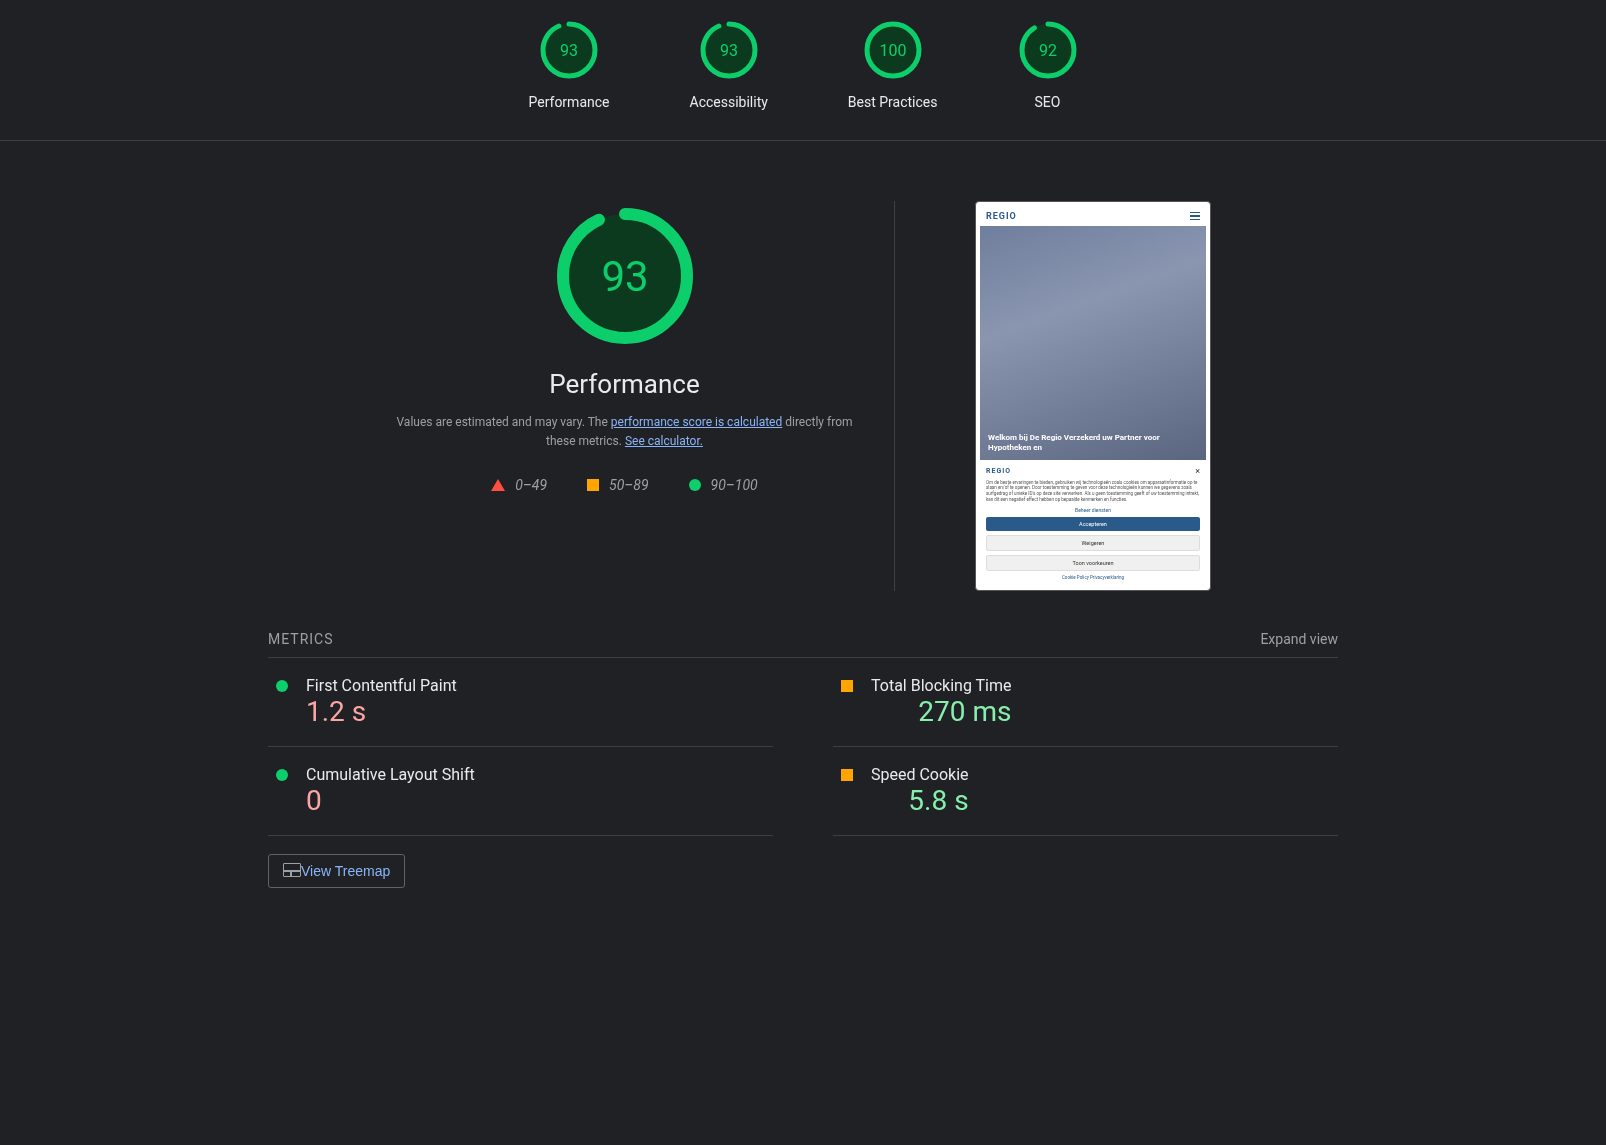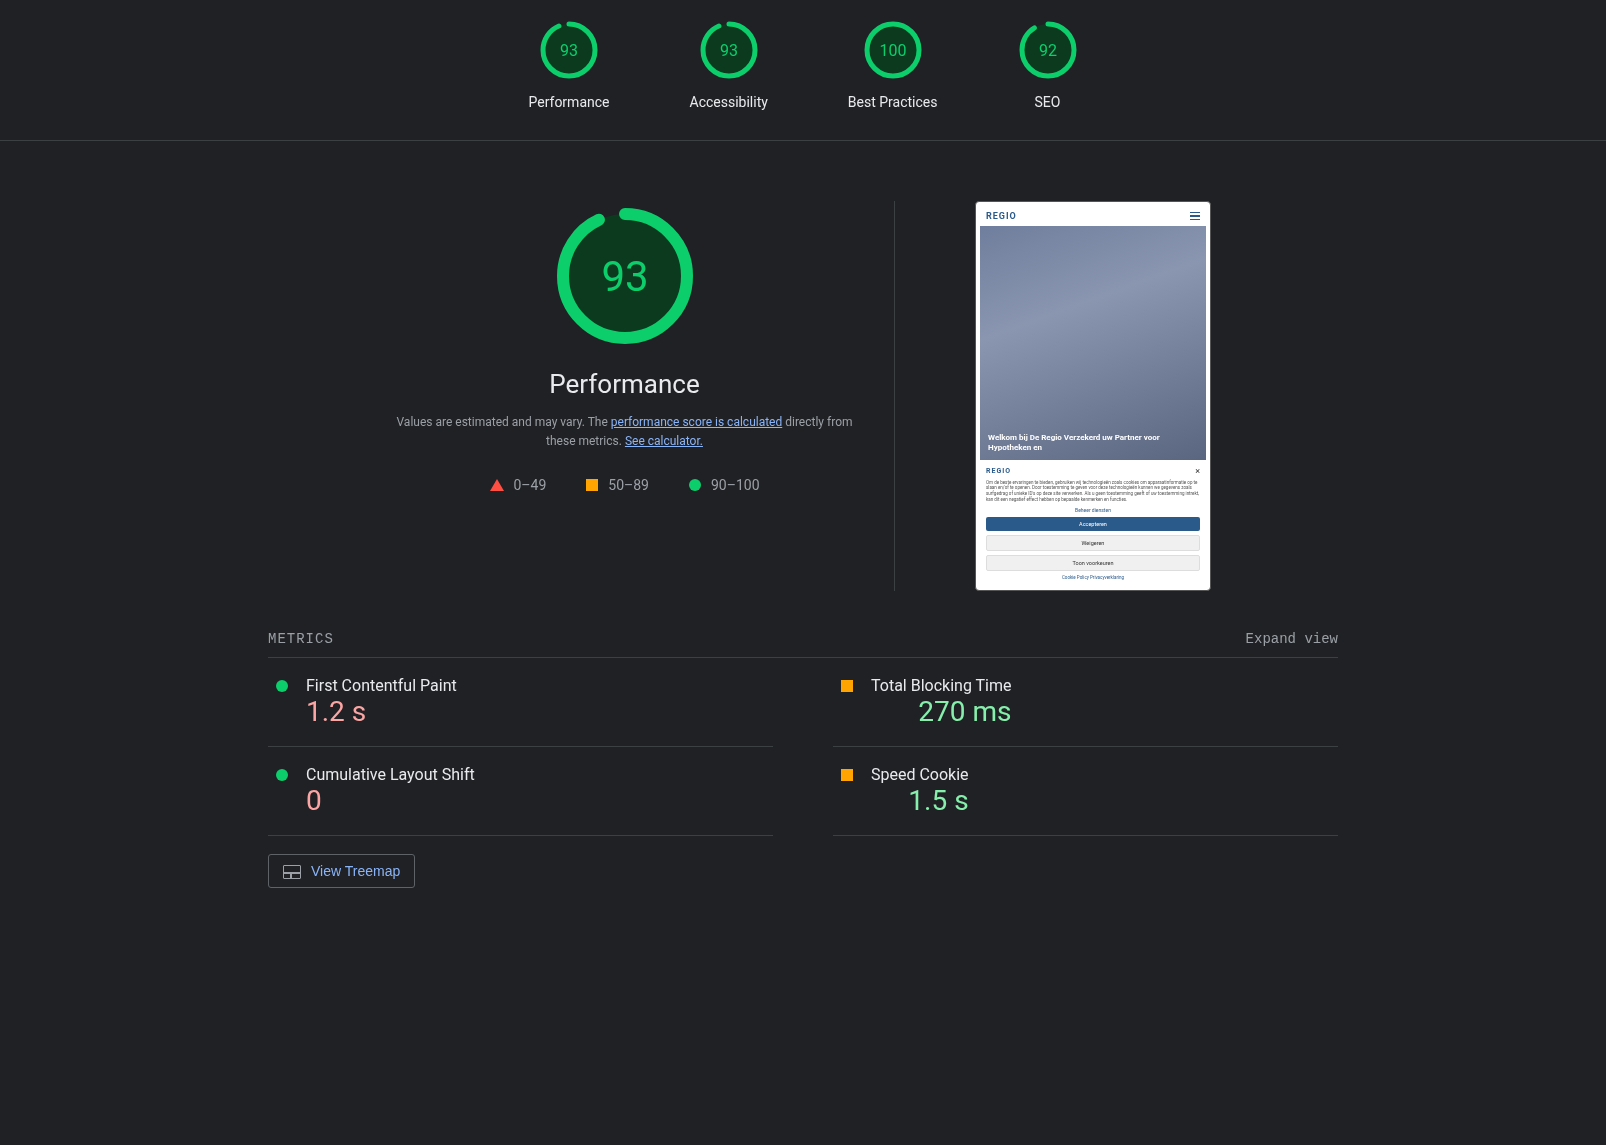--- a/index.html
+++ b/index.html
@@ -42,21 +42,21 @@
 }
 .perf-title { font-size: 26px; font-weight: 400; margin-top: 18px; margin-bottom: 14px; }
 .perf-desc { font-size: 12px; color: #9aa0a6; text-align: center; line-height: 1.6; }
 .perf-desc a { color: #8ab4f8; text-decoration: underline; }
 .legend-row {
   display: flex;
   gap: 40px;
   margin-top: 26px;
   align-items: center;
 }
-.legend-item { display: flex; align-items: center; gap: 10px; font-size: 14px; color: #9aa0a6; }
+.legend-item { display: flex; align-items: center; gap: 10px; font-size: 14px; color: #9aa0a6; font-style: italic; }
 .tri {
   width: 0; height: 0;
   border-left: 7px solid transparent;
   border-right: 7px solid transparent;
   border-bottom: 12px solid #ff4e42;
 }
 .sq { width: 12px; height: 12px; background: #ffa400; }
 .circ { width: 12px; height: 12px; border-radius: 50%; background: #0cce6b; }
 .screenshot-block { padding-top: 0; }
 .phone {
@@ -110,21 +110,20 @@
   margin: 0 auto;
   padding: 0 40px 40px;
 }
 .metrics-header {
   display: flex;
   justify-content: space-between;
   align-items: center;
   border-bottom: 1px solid #3c4043;
   padding-bottom: 10px;
   margin-bottom: 0;
-  font-family: Liberation Mono, monospace;
 }
 .metrics-title { font-size: 14px; color: #9aa0a6; letter-spacing: 1px; }
 .expand-view { font-size: 14px; color: #9aa0a6; cursor: pointer; margin-left: 44px; }
 .metrics-grid {
   display: grid;
   grid-template-columns: 1fr 1fr;
   column-gap: 60px;
 }
 .metric-item {
   display: flex;
@@ -135,22 +134,21 @@
 }
 .metric-icon { margin-top: 4px; flex-shrink: 0; }
 .metric-text { display: flex; flex-direction: column; gap: 0; }
 .metric-name { font-size: 16px; color: #e8eaed; }
 .metric-value { font-size: 28px; font-weight: 400; }
 .metric-value.good { color: #fca5a5; }
 .metric-value.avg { color: #86efac; text-align: right; }
 .treemap-btn {
   margin-top: 18px;
   display: inline-flex;
-  align-items: flex-end;
-  gap: 10px;
+  align-items: flex-start;
   border: 1px solid #5f6368;
   padding: 8px 14px;
   border-radius: 3px;
   color: #8ab4f8;
   font-size: 14px;
   cursor: pointer;
   background: transparent;
 }
 .treemap-icon {
   width: 18px; height: 14px;
@@ -284,21 +282,21 @@
       <div class="metric-icon circ"></div>
       <div class="metric-text">
         <span class="metric-name">Cumulative Layout Shift</span>
         <span class="metric-value good">0</span>
       </div>
     </div>
     <div class="metric-item">
       <div class="metric-icon sq"></div>
       <div class="metric-text">
         <span class="metric-name">Speed Cookie</span>
-        <span class="metric-value avg">1.5 s</span>
+        <span class="metric-value avg">5.8 s</span>
       </div>
     </div>
     <div></div>
   </div>
   <button class="treemap-btn">
     <span class="treemap-icon"></span>
     <span>View Treemap</span>
   </button>
 </div>
 

